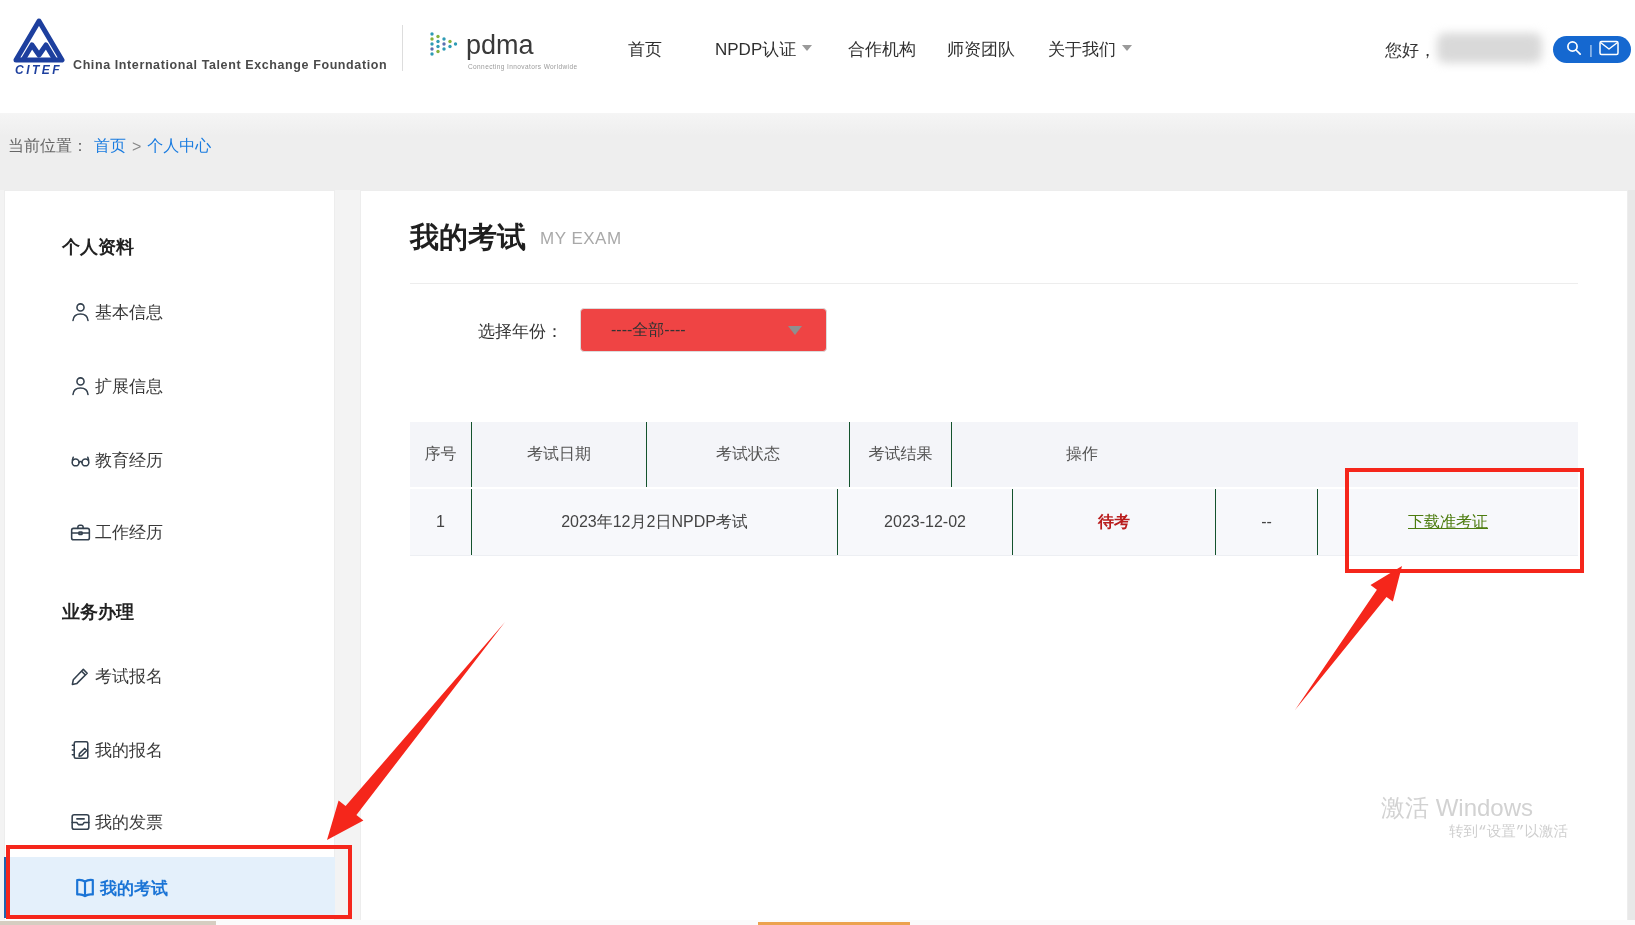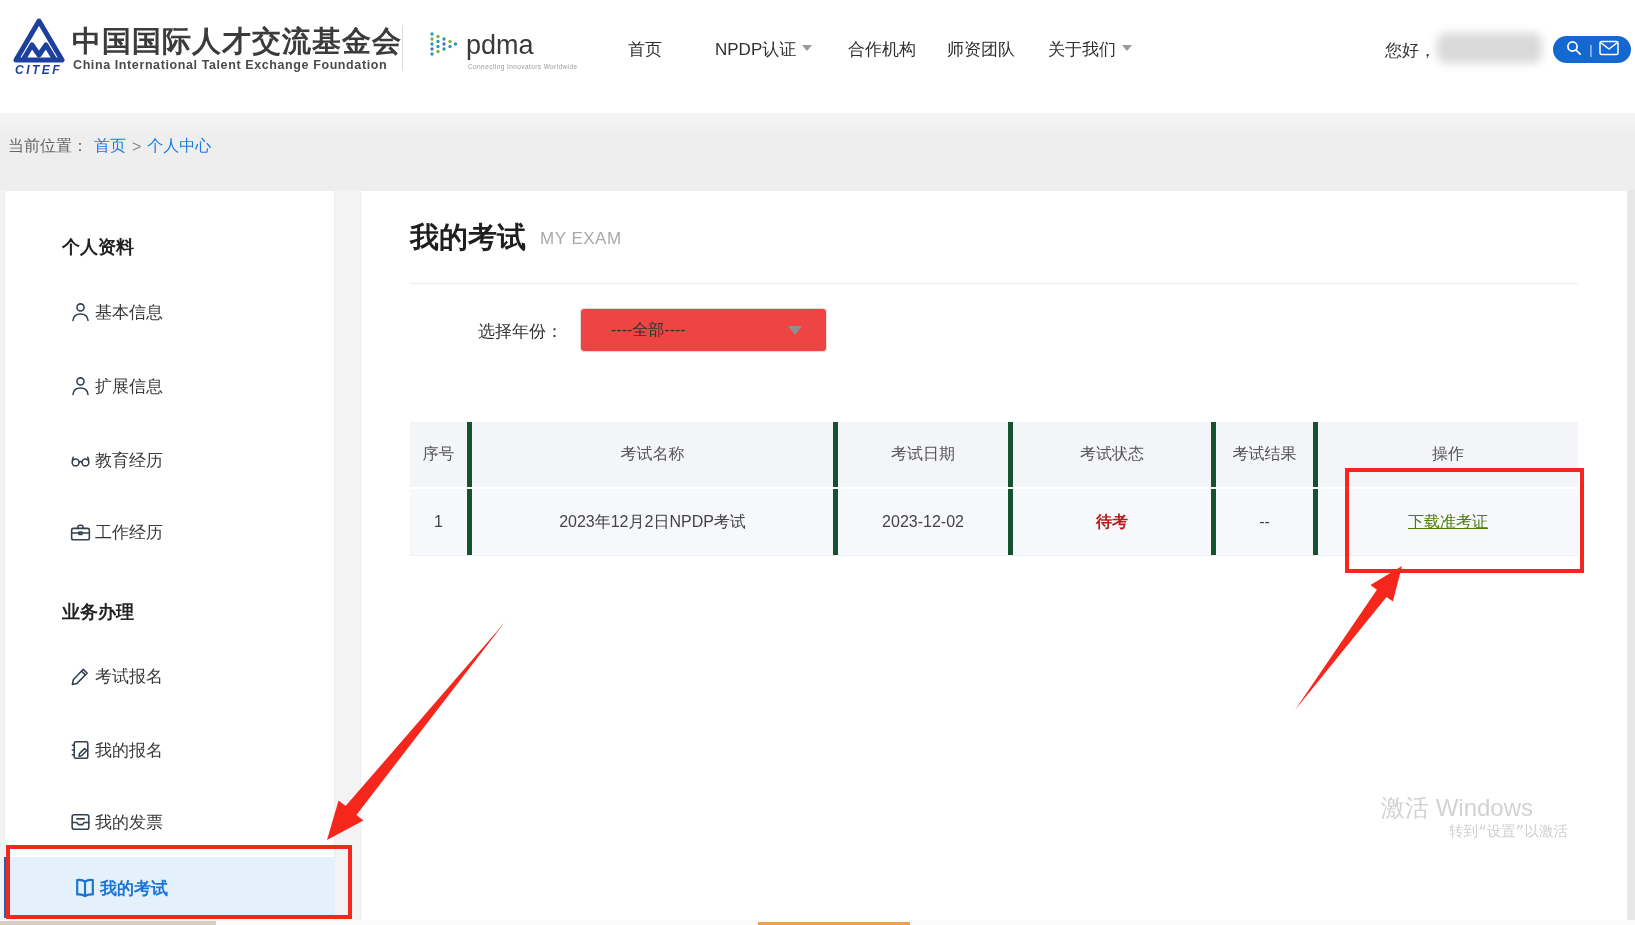--- a/index.html
+++ b/index.html
@@ -39,21 +39,21 @@
   .main-title{left:410px;top:218px;font-size:29px;font-weight:bold;color:#1f1f1f;}
   .main-sub{left:540px;top:229px;font-size:17px;color:#a9a9a9;letter-spacing:.5px;}
   .title-rule{left:410px;top:283px;width:1168px;height:1px;background:#ededed;}
   .filter-label{left:478px;top:320px;font-size:17px;color:#333;}
   .select{left:580px;top:308px;width:247px;height:44px;background:#ef4444;border:1px solid #dcdcdc;border-radius:4px;box-sizing:border-box;display:flex;align-items:center;cursor:pointer;}
   .select .val{margin-left:30px;font-size:16px;color:#333;}
   .select .tri{position:absolute;right:24px;top:17px;width:0;height:0;border-left:7px solid transparent;border-right:7px solid transparent;border-top:9px solid #8f8f8f;}
   .tbl{left:410px;width:1168px;display:flex;}
   .tbl-head{top:422px;height:65px;background:#f4f5f9;}
   .tbl-row{top:489px;height:66px;background:#f7f8fb;border-bottom:1px solid #edeff3;box-sizing:content-box;}
-  .cell{display:flex;align-items:center;justify-content:center;font-size:16px;border-right:5px solid #14532d;box-sizing:border-box;}
+  .cell{display:flex;align-items:center;justify-content:center;font-size:16px;border-right:1px solid #14532d;box-sizing:border-box;}
   .cell:last-child{border-right:none;}
   .tbl-head .cell{color:#555;}
   .tbl-row .cell{color:#444;}
   .c0{width:62px;}.c1{width:366px;}.c2{width:175px;}.c3{width:203px;}.c4{width:102px;}.c5{width:260px;}
   .status-green{color:#b91c1c;font-weight:bold;}
   .action-link{color:#4d7c0f;cursor:pointer;text-decoration:underline;}
   
   .red-box{border:4px solid #f5261b;box-sizing:border-box;background:transparent;pointer-events:none;}
   .arrows{left:0;top:0;width:1635px;height:925px;pointer-events:none;}
   
@@ -68,21 +68,20 @@
 
 <div class="stage">
 
   <div class="abs" style="left:10px;top:18px;width:58px;height:58px;">
     <svg width="58" height="58" viewBox="0 0 58 58">
       <path d="M29 3 L52 42 H6 Z" fill="none" stroke="#1d3f9e" stroke-width="5" stroke-linejoin="round"></path>
       <path d="M13 42 L22 27 L29 37 L36 27 L45 42" fill="none" stroke="#1d3f9e" stroke-width="5" stroke-linejoin="round"></path>
       <text x="5" y="56" font-size="12" font-style="italic" font-weight="bold" fill="#1d3f9e" letter-spacing="2.5">CITEF</text>
     </svg>
   </div>
-  <div class="abs logo-title" style="left:72px;top:22px;">中国国际人才交流基金会</div>
   <div class="abs logo-sub" style="left:73px;top:58px;">China International Talent Exchange Foundation</div>
 
   <div class="abs hdr-divider" style="left:402px;top:25px;"></div>
 
   <div class="abs" style="left:426px;top:26px;">
     <svg width="36" height="42" viewBox="0 0 36 42">
       <circle cx="6" cy="8" r="1.7" fill="#2e9bb5"></circle>
         <circle cx="6" cy="13" r="1.7" fill="#86b23c"></circle>
       <circle cx="6" cy="18" r="1.7" fill="#2e9bb5"></circle>
         <circle cx="6" cy="23" r="1.7" fill="#5a6fb0"></circle>
@@ -233,21 +232,20 @@
   <div class="abs title-rule"></div>
 
   <div class="abs filter-label">选择年份：</div>
   <div class="abs select">
     <span class="val">----全部----</span>
     <span class="tri"></span>
   </div>
 
   <div class="abs tbl tbl-head">
     <div class="cell c0">序号</div>
-    <div class="cell c1">考试名称</div>
     <div class="cell c2">考试日期</div>
     <div class="cell c3">考试状态</div>
     <div class="cell c4">考试结果</div>
     <div class="cell c5">操作</div>
   </div>
   <div class="abs tbl tbl-row">
     <div class="cell c0">1</div>
     <div class="cell c1">2023年12月2日NPDP考试</div>
     <div class="cell c2">2023-12-02</div>
     <div class="cell c3">

